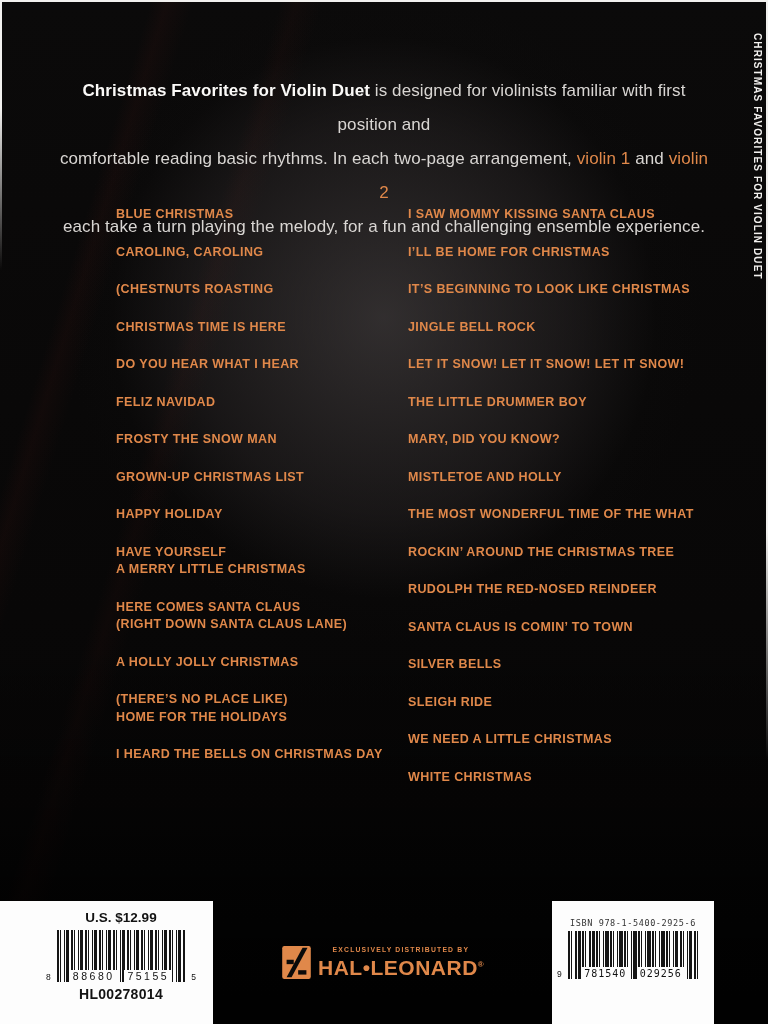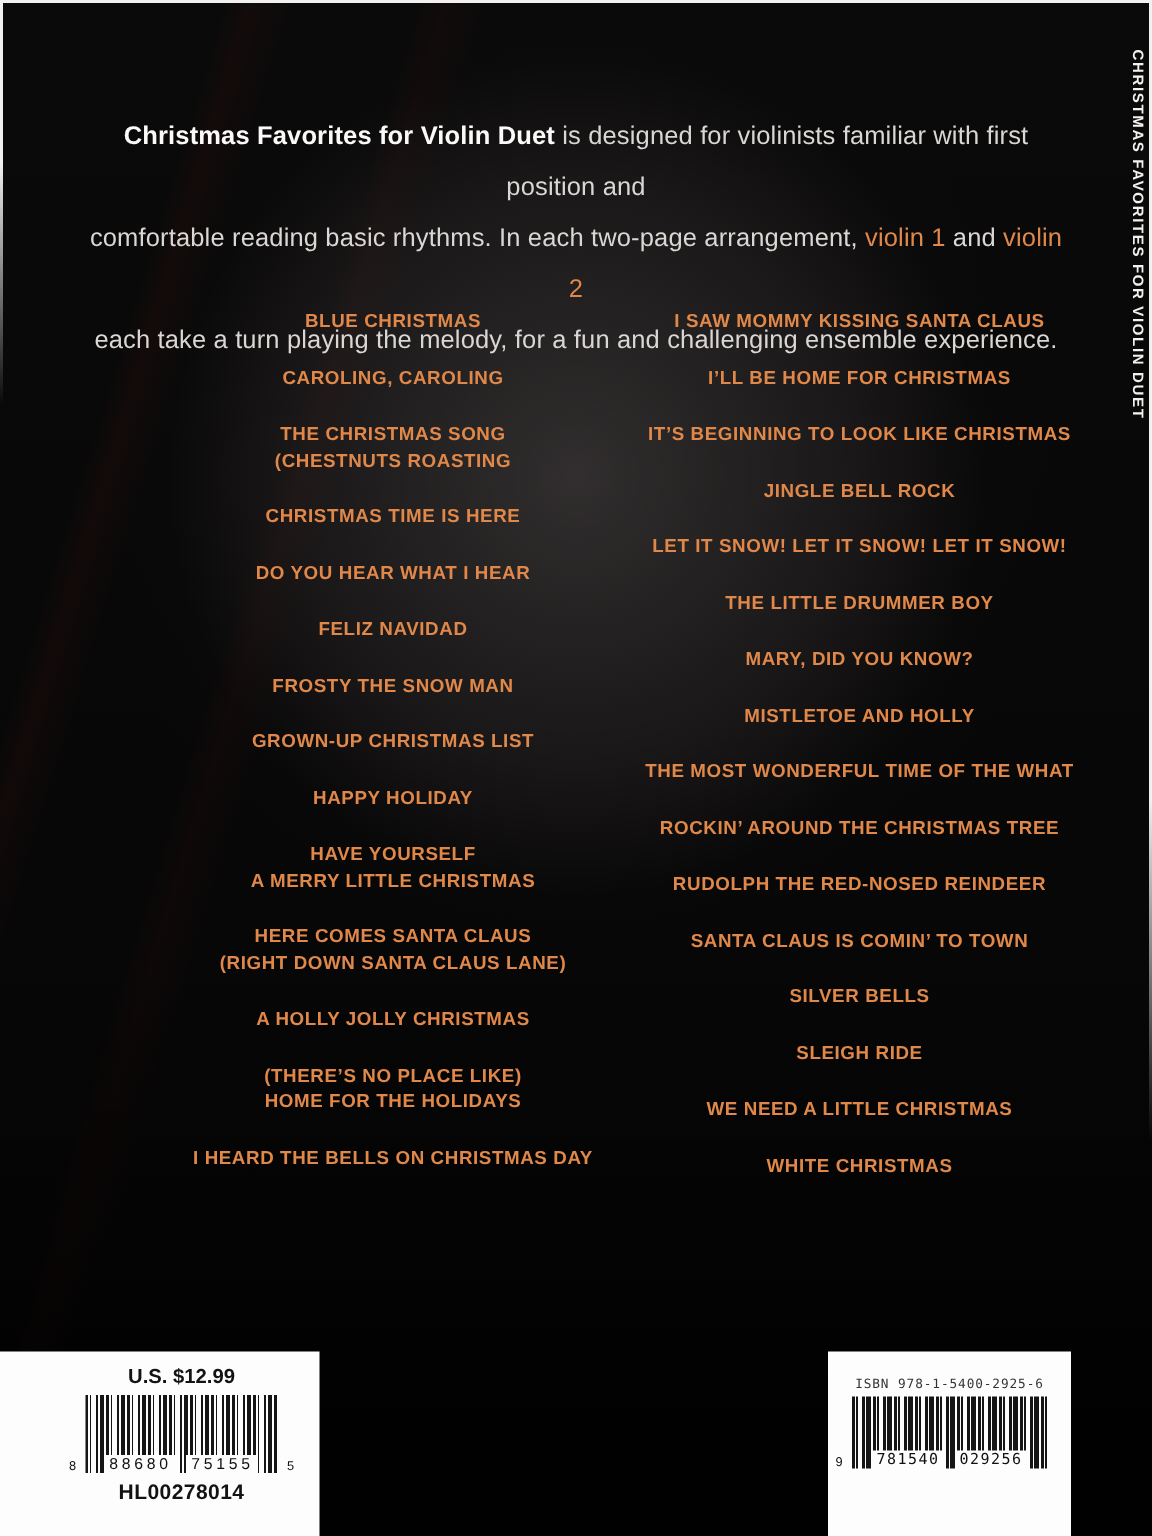--- a/index.html
+++ b/index.html
@@ -41,21 +41,21 @@
   }
 
   .intro{
     position:absolute;top:57px;left:54px;width:660px;
     text-align:center;color:var(--body-text);
     font-size:17px;line-height:34px;letter-spacing:0.1px;
   }
   .intro strong{color:var(--bold-text);font-weight:bold;}
   .orange{color:var(--accent);text-align:center;}
 
-  .songs{position:absolute;top:206px;left:116px;display:flex;text-align:center;}
+  .songs{position:absolute;top:206px;left:116px;display:flex;}
   .song-col-left{width:292px;}
   .song-col-right{width:330px;}
   .song{
     margin-bottom:20px;color:var(--accent);
     font-weight:bold;font-size:12.5px;line-height:17.5px;letter-spacing:0.4px;
   }
   .song-line{display:block;}
 
   
   .price-box{
@@ -136,21 +136,20 @@
 
   <div class="songs">
     <div class="song-col-left">
         <div class="song">
           <span class="song-line">BLUE CHRISTMAS</span>
         </div>
         <div class="song">
           <span class="song-line">CAROLING, CAROLING</span>
         </div>
         <div class="song">
-          <span class="song-line">THE CHRISTMAS SONG</span>
           <span class="song-line">(CHESTNUTS ROASTING</span>
         </div>
         <div class="song">
           <span class="song-line">CHRISTMAS TIME IS HERE</span>
         </div>
         <div class="song">
           <span class="song-line">DO YOU HEAR WHAT I HEAR</span>
         </div>
         <div class="song">
           <span class="song-line">FELIZ NAVIDAD</span>
@@ -242,20 +241,32 @@
       <div class="digit-strip">
         <span class="digit-group">88680</span>
         <span class="digit-group">75155</span>
       </div>
       <span class="outer-digit left">8</span>
       <span class="outer-digit right">5</span>
     </div>
     <div class="catalog">HL00278014</div>
   </div>
 
+  <div class="hl">
+    <svg class="hl-mark" viewBox="0 0 26 30" xmlns="http://www.w3.org/2000/svg">
+      <rect x="0" y="0" width="26" height="30" rx="2" fill="#e0884a"></rect>
+      <path d="M18.5 1.5 L23 1.5 L8.5 28.5 L4 28.5 Z" fill="#0a0a0a"></path>
+      <path d="M4 12.5 L10.5 12.5 L10.5 16.5 L4 16.5 Z" fill="#0a0a0a"></path>
+      <path d="M14.5 22 L22 22 L22 26 L14.5 26 Z" fill="#0a0a0a"></path>
+    </svg>
+    <div class="hl-text">
+      <div class="hl-tagline">EXCLUSIVELY DISTRIBUTED BY</div>
+      <div class="hl-name"><span>HAL•LEONARD</span><span class="hl-reg">®</span></div>
+    </div>
+  </div>
 
   <div class="isbn-box">
     <div class="isbn-label">ISBN 978-1-5400-2925-6</div>
     <div class="barcode ean">
       <div class="bars"></div>
       <div class="digit-strip">
         <span class="digit-group">781540</span>
         <span class="digit-group">029256</span>
       </div>
       <span class="outer-digit left">9</span>

